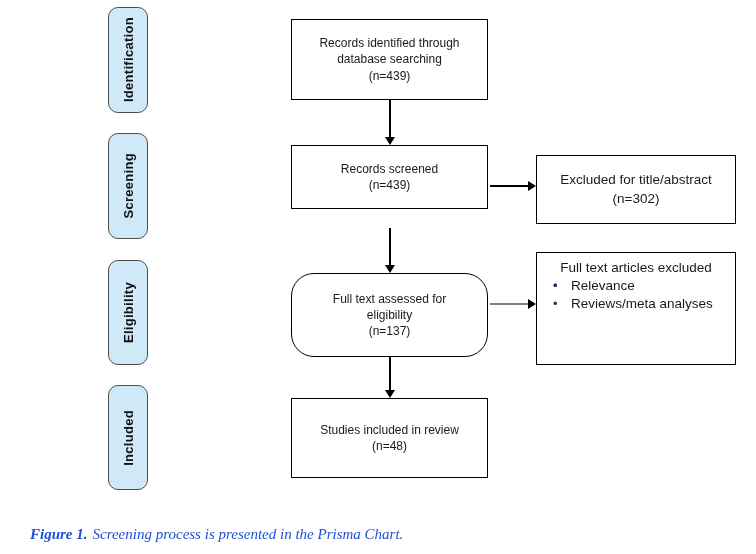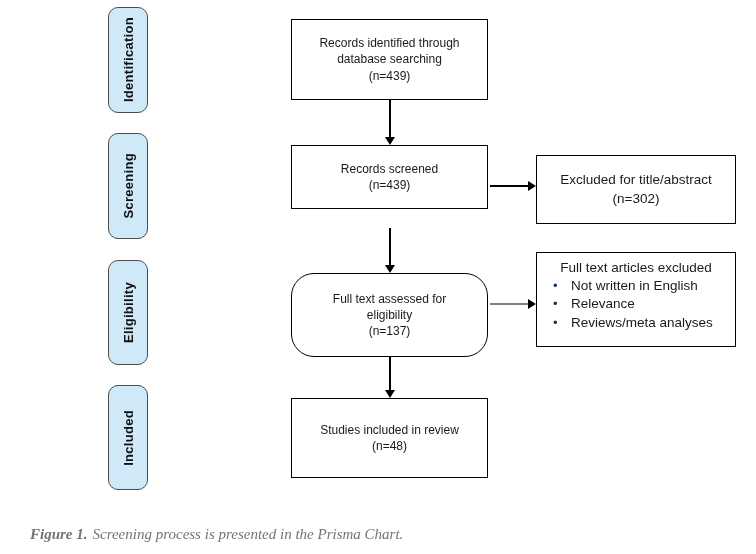--- a/index.html
+++ b/index.html
@@ -57,21 +57,21 @@
     border:1.5px solid #000000;
     background:#ffffff;
     box-sizing:border-box;
     font-size:13.5px;line-height:1.35;
   }
   .sidebox-1{
     top:155px;height:69px;
     display:flex;align-items:center;justify-content:center;
     text-align:center;white-space:pre-line;
   }
-  .sidebox-2{top:252px;height:95px;padding-top:6px;}
+  .sidebox-2{top:252px;height:113px;padding-top:6px;}
   .sidebox-2 .sb-title{text-align:center;}
   .sidebox-2 .sb-count{text-align:center;}
   .reason-list{margin:0;padding:0 0 0 14px;list-style:none;}
   .reason-item{position:relative;padding-left:20px;}
   .reason-item .bullet{
     position:absolute;left:2px;top:0;
     font-size:13px;color:#17375e;
   }
 
   
@@ -100,21 +100,21 @@
   }
   .head-right-1{left:528px;top:181px;}
   .head-right-2{left:528px;top:299px;}
 
   
   .caption{
     position:absolute;left:30px;top:526px;
     font-family:"Liberation Serif", serif;
     font-style:italic;
     font-size:15px;
-    color:#737373;
+    color:#1d4ed8;
     margin:0;white-space:nowrap;
   }
   .caption .cap-label{font-weight:bold;margin-right:5px;}
 </style>
 </head>
 <body>
 
 <div class="canvas">
 
   <div class="stage stage-identification">
@@ -151,21 +151,20 @@
 
   <div class="sidebox sidebox-1">
     <span>Excluded for title/abstract
 (n=302)</span>
   </div>
   <div class="sidebox sidebox-2">
     <div class="sb-title">Full text articles excluded</div>
     <ul class="reason-list">
       <li class="reason-item">
         <span class="bullet">•</span>
-        <span>Not written in English</span>
       </li>
       <li class="reason-item">
         <span class="bullet">•</span>
         <span>Relevance</span>
       </li>
       <li class="reason-item">
         <span class="bullet">•</span>
         <span>Reviews/meta analyses</span>
       </li>
     </ul>

